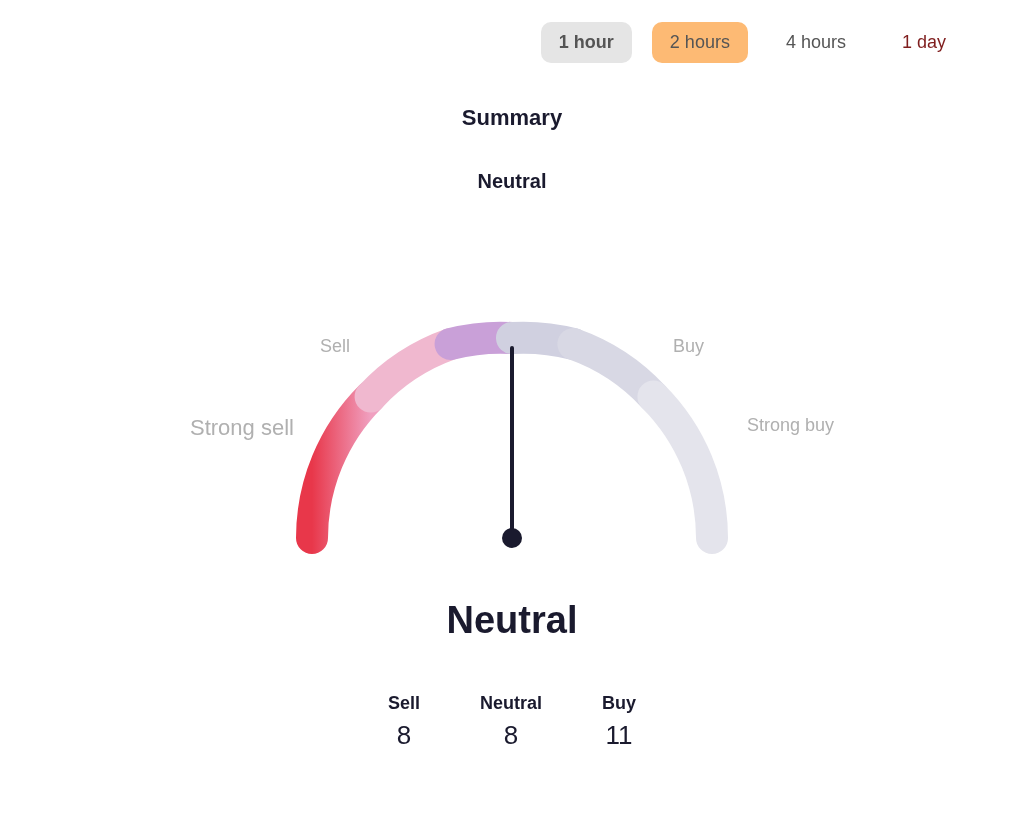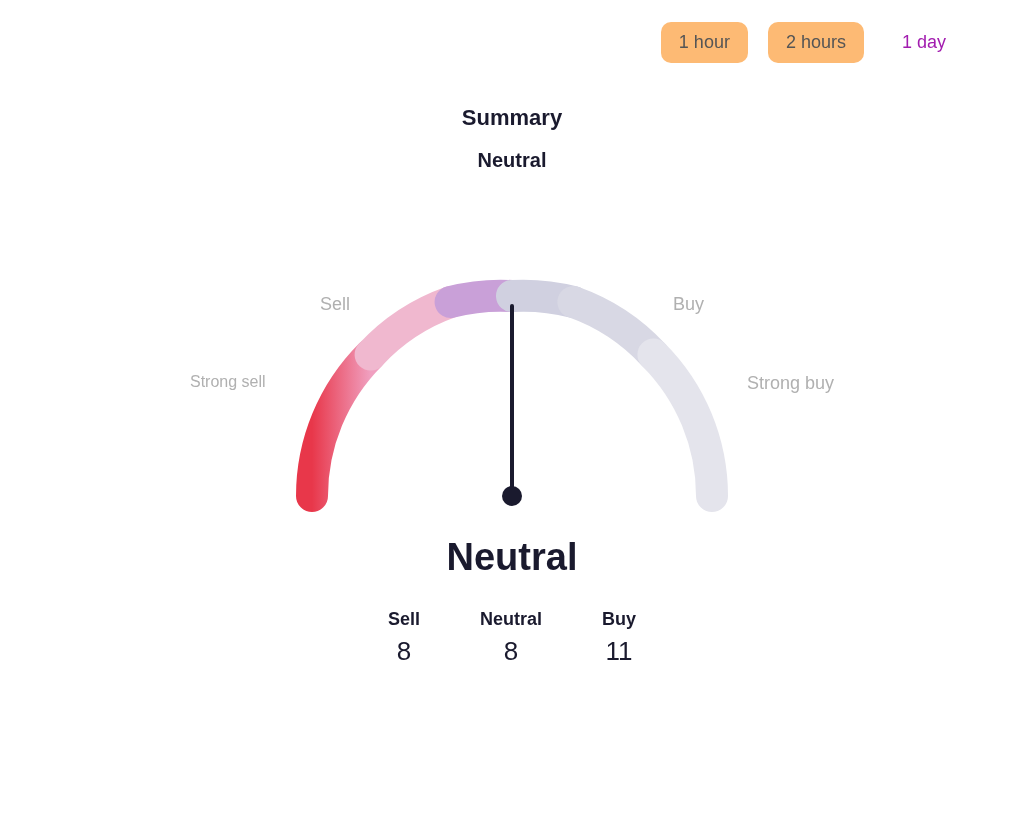--- a/index.html
+++ b/index.html
@@ -44,20 +44,21 @@
     }
 
     
     .gauge-container {
       display: flex;
       flex-direction: column;
       align-items: center;
       margin-top: 20px;
       width: 100%;
       position: relative;
+      gap: 21px;
     }
 
     .summary-title {
       font-size: 22px;
       font-weight: 700;
       color: #1a1a2e;
       margin-bottom: 18px;
     }
 
     .gauge-label-neutral-top {
@@ -71,21 +72,21 @@
     .gauge-svg-wrapper {
       position: relative;
       width: 680px;
       height: 360px;
     }
 
     .label-strong-sell {
       position: absolute;
       left: 18px;
       top: 52%;
-      font-size: 16px;
+      font-size: 22px;
       color: #b0b0b0;
       font-weight: 400;
     }
 
     .label-sell {
       position: absolute;
       left: 148px;
       top: 30%;
       font-size: 18px;
       color: #b0b0b0;
@@ -141,23 +142,24 @@
     .stat-value {
       font-size: 26px;
       font-weight: 400;
       color: #1a1a2e;
     }
   </style>
 </head>
 <body>
 
 <div class="time-selector">
-    <button class="time-option" style="font-size: 18px; color: rgb(85, 85, 85); cursor: pointer; padding: 8px 16px; border-radius: 10px; border: 2px solid transparent; font-weight: 400; background: #fdba74; white-space: nowrap;">1 hour</button>
+    <button class="time-option" style="font-size: 18px; color: rgb(85, 85, 85); cursor: pointer; padding: 8px 16px; border-radius: 10px; border: 2px solid transparent; font-weight: 700; background: #e5e5e5; white-space: nowrap;">1 hour</button>
     <button class="time-option" style="font-size: 18px; color: rgb(85, 85, 85); cursor: pointer; padding: 8px 16px; border-radius: 10px; border: 2px solid transparent; font-weight: 400; background: #fdba74; white-space: nowrap;">2 hours</button>
-    <button class="time-option" style="font-size: 18px; color: #a21caf; cursor: pointer; padding: 8px 16px; border-radius: 10px; border: 2px solid transparent; font-weight: 400; background: white; white-space: nowrap;">1 day</button>
+    <button class="time-option" style="font-size: 18px; color: rgb(85, 85, 85); cursor: pointer; padding: 8px 16px; border-radius: 10px; border: 2px solid transparent; font-weight: 400; background: white; white-space: nowrap;">4 hours</button>
+    <button class="time-option" style="font-size: 18px; color: #7f1d1d; cursor: pointer; padding: 8px 16px; border-radius: 10px; border: 2px solid transparent; font-weight: 400; background: white; white-space: nowrap;">1 day</button>
   </div>
 
 <div class="gauge-container">
   <div class="summary-title">Summary</div>
   <div class="gauge-label-neutral-top">Neutral</div>
 
   <div class="gauge-svg-wrapper">
     
     <div class="label-strong-sell">Strong sell</div>
     <div class="label-sell">Sell</div>

